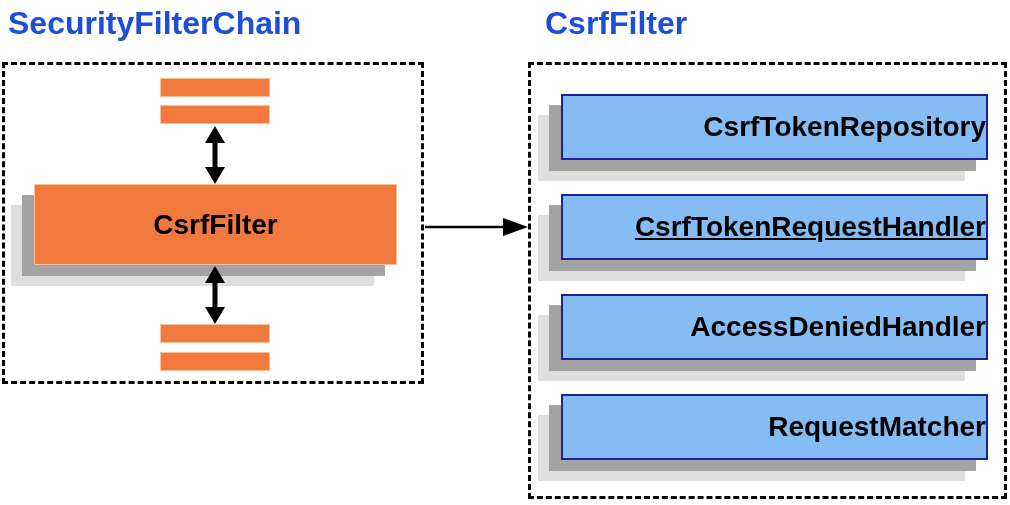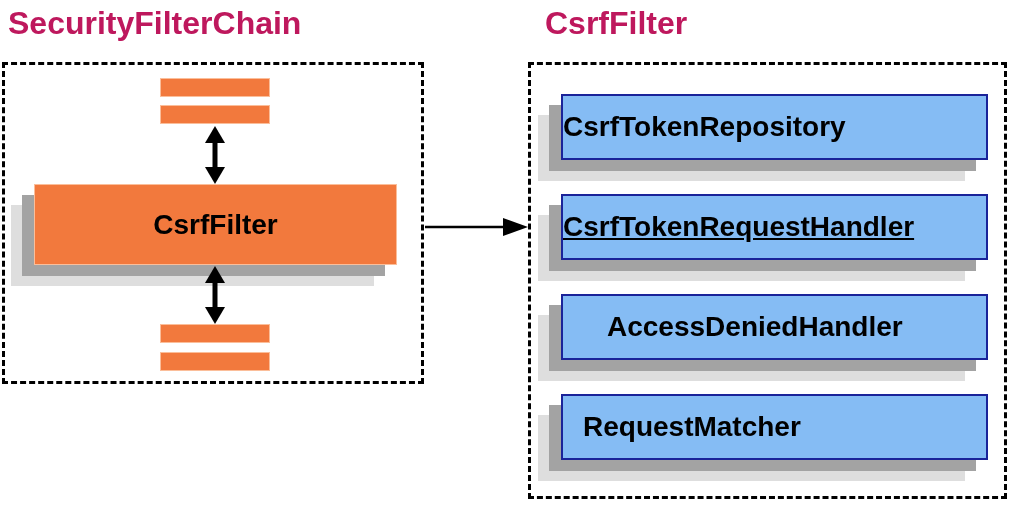--- a/index.html
+++ b/index.html
@@ -12,21 +12,21 @@
     position: relative;
     width: 1010px;
     height: 505px;
     background: #ffffff;
     overflow: hidden;
   }
   .panel-title {
     position: absolute;
     font-size: 32px;
     font-weight: bold;
-    color: #be185d;
+    color: #1d4ed8;
     white-space: nowrap;
     line-height: 1.1;
   }
   .title-left  { left: 8px;   top: 6px; }
   .title-right { left: 545px; top: 6px; }
 
   .dashed-panel {
     position: absolute;
     border: 3px dashed #000000;
     background: transparent;
@@ -93,21 +93,21 @@
     left: 561px;
     width: 427px;
     height: 66px;
     background: var(--blue_fill, #85BCF4);
     border: 2px solid var(--blue_border, #1A2399);
     box-sizing: border-box;
     box-shadow: -12px 11px 0 var(--shadow_dark, #A3A3A3),
                 -23px 21px 0 var(--shadow_light, #DEDEDE);
     display: flex;
     align-items: center;
-    justify-content: flex-start;
+    justify-content: flex-end;
   }
   .comp-1 { top: 94px;  }
   .comp-2 { top: 194px; text-decoration: underline; }
   .comp-3 { top: 294px; padding-left: 44px; }
   .comp-4 { top: 394px; padding-left: 20px; }
 
   svg { display: block; }
 </style>
 </head>
 <body>

